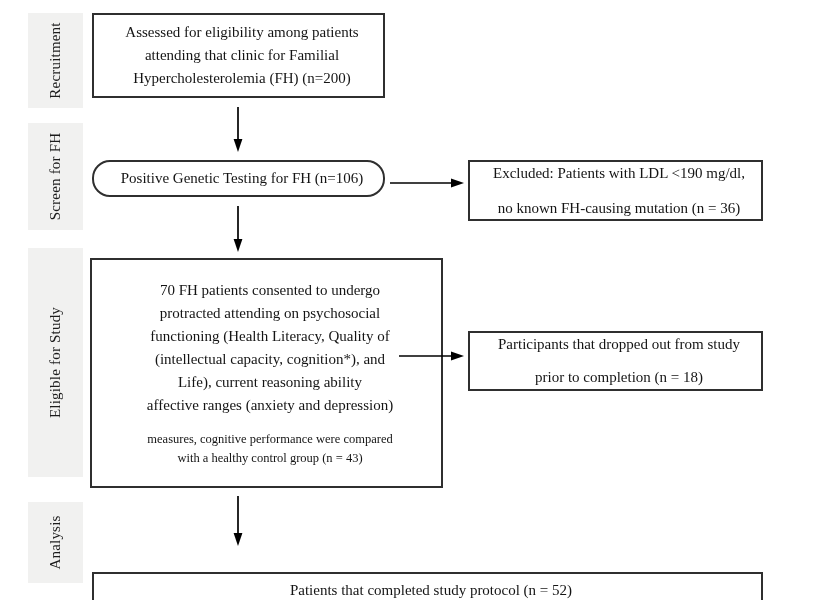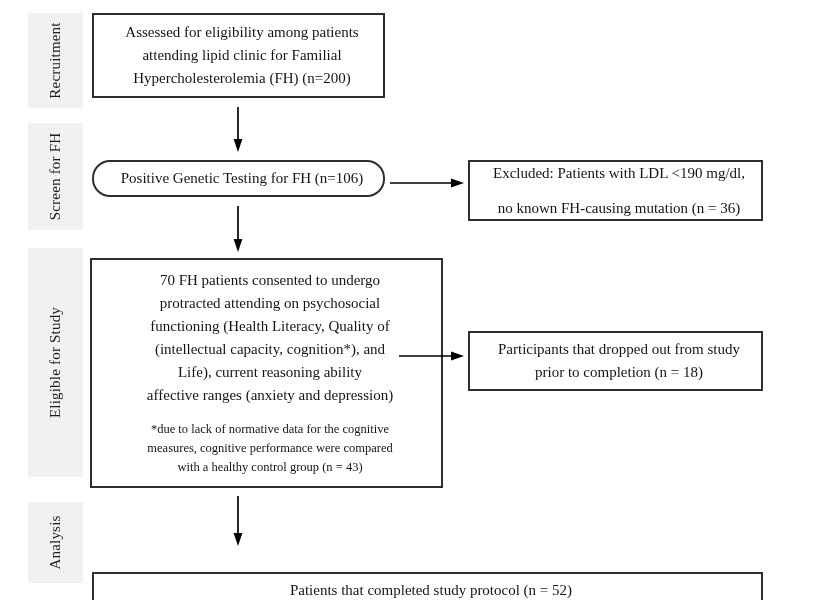--- a/index.html
+++ b/index.html
@@ -53,21 +53,21 @@
   </div>
   <div class="stage" style="top:248px;height:229px;">
     <span>Eligible for Study</span>
   </div>
   <div class="stage" style="top:502px;height:81px;">
     <span>Analysis</span>
   </div>
 
   <div class="box" style="left:92px;top:13px;width:293px;height:85px;">
     <div class="line">Assessed for eligibility among patients</div>
-    <div class="line">attending lipid clinic for Familial</div>
+    <div class="line">attending that clinic for Familial</div>
     <div class="line">Hypercholesterolemia (FH) (n=200)</div>
   </div>
 
   <div class="box" style="left:92px;top:160px;width:293px;height:37px;border-radius:18px;">
     <div class="line">Positive Genetic Testing for FH (n=106)</div>
   </div>
 
   <div class="box" style="left:468px;top:160px;width:295px;height:61px;gap:12px;">
     <div class="line">Excluded: Patients with LDL &lt;190 mg/dl,</div>
     <div class="line">no known FH-causing mutation (n = 36)</div>
@@ -76,27 +76,26 @@
   <div class="box" style="left:90px;top:258px;width:353px;height:230px;">
     <div>
       <div class="line">70 FH patients consented to undergo</div>
       <div class="line">protracted attending on psychosocial</div>
       <div class="line">functioning (Health Literacy, Quality of</div>
       <div class="line">(intellectual capacity, cognition*), and</div>
       <div class="line">Life), current reasoning ability</div>
       <div class="line">affective ranges (anxiety and depression)</div>
     </div>
     <div class="footnote">
-      <div class="line">*due to lack of normative data for the cognitive</div>
       <div class="line">measures, cognitive performance were compared</div>
       <div class="line">with a healthy control group (n = 43)</div>
     </div>
   </div>
 
-  <div class="box" style="left:468px;top:331px;width:295px;height:60px;">
+  <div class="box" style="left:468px;top:331px;width:295px;height:60px;justify-content:space-between;">
     <div class="line">Participants that dropped out from study</div>
     <div class="line">prior to completion (n = 18)</div>
   </div>
 
   <div class="box" style="left:92px;top:572px;width:671px;height:37px;">
     <div class="line">Patients that completed study protocol (n = 52)</div>
   </div>
 
   <svg class="arrows" width="817" height="600" viewBox="0 0 817 600">
     <g>

